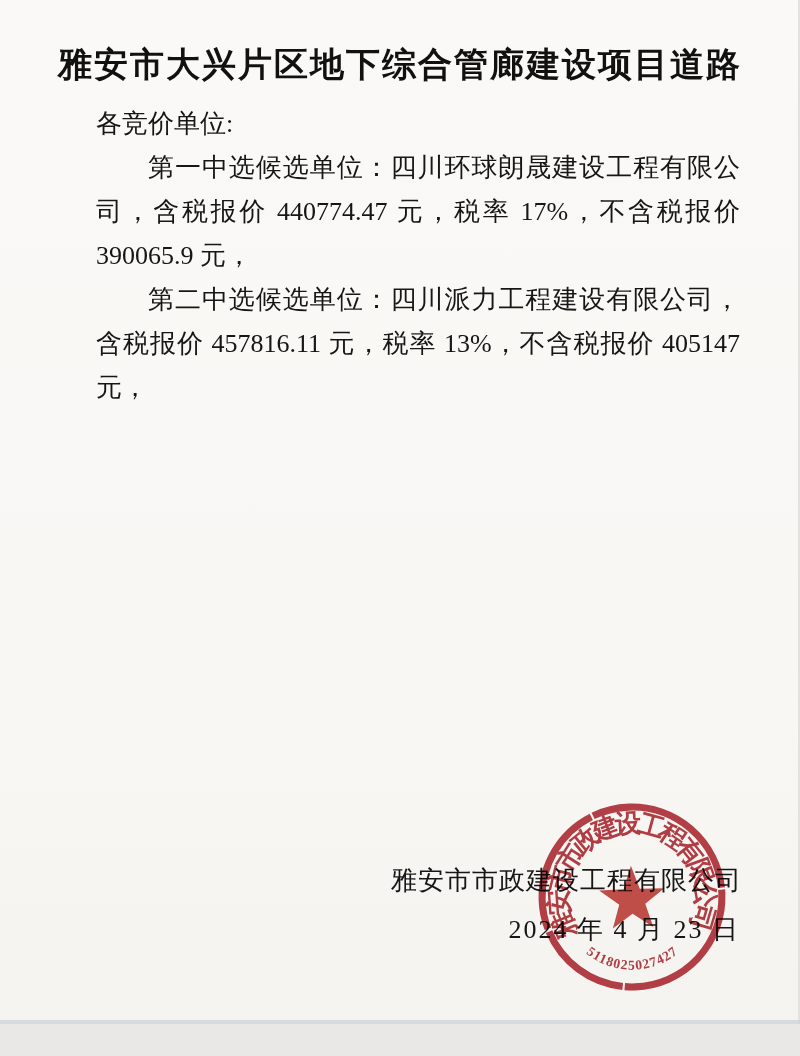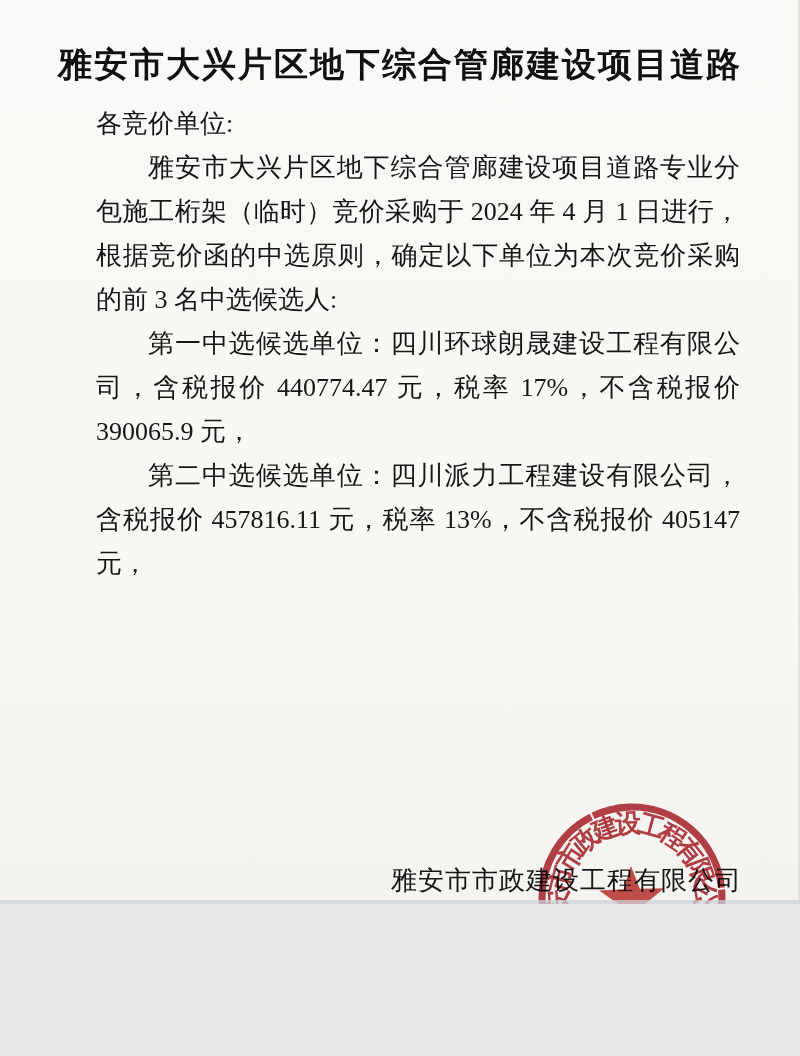--- a/index.html
+++ b/index.html
@@ -4,21 +4,21 @@
 <style>
   * { margin: 0; padding: 0; box-sizing: border-box; }
   html, body { width: 800px; height: 1056px; overflow: hidden; }
   body {
     font-family: "Liberation Serif", serif;
     background: #e9e8e6;
   }
   .page {
     position: relative;
     width: 800px;
-    height: 904px;
+    height: 1024px;
     background: linear-gradient(180deg, #faf9f7 0%, #f8f7f4 70%, #f4f3f0 100%);
     color: #1c1c1c;
     overflow: hidden;
   }
   .title-block {
     padding-top: 42px;
     text-align: center;
     font-family: "Liberation Sans", "DejaVu Sans", sans-serif;
     font-weight: bold;
     font-size: 34px;
@@ -76,21 +76,20 @@
 <body>
 
 <div class="page">
 
   <header class="title-block">
     <div>雅安市大兴片区地下综合管廊建设项目道路</div>
   </header>
 
   <main class="doc-body">
     <p class="salutation">各竞价单位:</p>
-    <p class="para">雅安市大兴片区地下综合管廊建设项目道路专业分包施工桁架（临时）竞价采购于 2024 年 4 月 1 日进行，根据竞价函的中选原则，确定以下单位为本次竞价采购的前 3 名中选候选人:</p>
     <p class="para">第一中选候选单位：四川环球朗晟建设工程有限公司，含税报价 440774.47 元，税率 17%，不含税报价 390065.9 元，</p>
     <p class="para">第二中选候选单位：四川派力工程建设有限公司，含税报价 457816.11 元，税率 13%，不含税报价 405147 元，</p>
   </main>
 
   <div class="signature">
     <div class="sig-company">雅安市市政建设工程有限公司</div>
     <div class="sig-date">2024 年 4 月 23 日</div>
   </div>
 
   <div class="seal">

